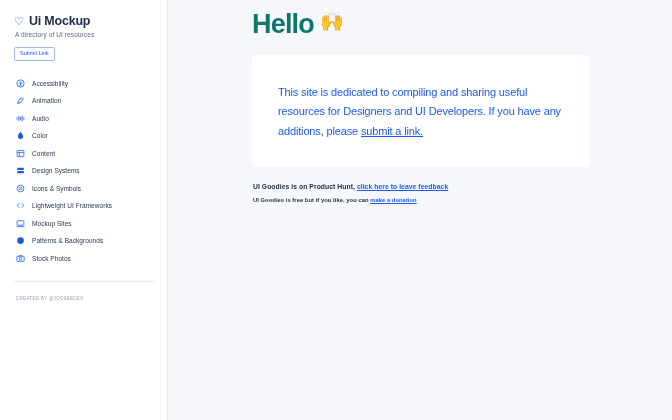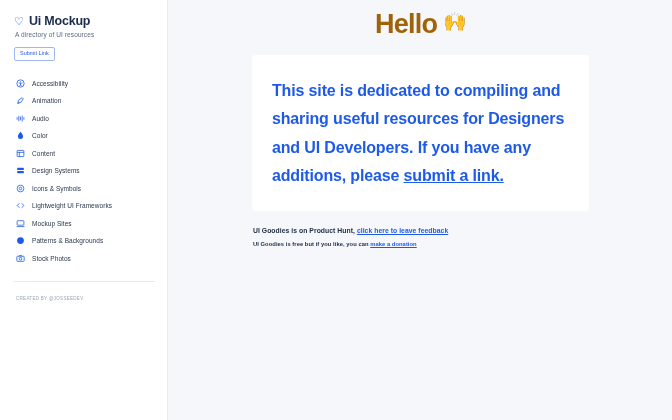--- a/index.html
+++ b/index.html
@@ -104,44 +104,43 @@
   
   .main {
     flex: 1;
     height: 420px;
     background: #f5f7fa;
     padding: 10px 83px 0 84px;
   }
   .hello {
     font-size: 27px;
     font-weight: bold;
-    color: #a16207;
+    color: #0f766e;
     letter-spacing: -0.8px;
     margin: 0 0 15px 0;
     display: flex;
     align-items: flex-start;
     gap: 6px;
     line-height: 1.1;
-    justify-content: center;
   }
   .hello .emoji { font-size: 19px; line-height: 1.3; }
 
   .card {
     background: #ffffff;
     border-radius: 4px;
     padding: 22px 20px 20px 20px;
     margin-bottom: 16px;
   }
   .card-text {
-    font-size: 16px;
-    font-weight: bold;
+    font-size: 11px;
+    font-weight: normal;
     color: #1e5ae8;
     line-height: 1.78;
     letter-spacing: -0.15px;
-    margin: 0;
+    margin: 6px;
   }
   .card-link {
     color: #1e5ae8;
     text-decoration: underline;
     cursor: pointer;
   }
 
   .note {
     font-size: 6.8px;
     color: #1d2b45;

